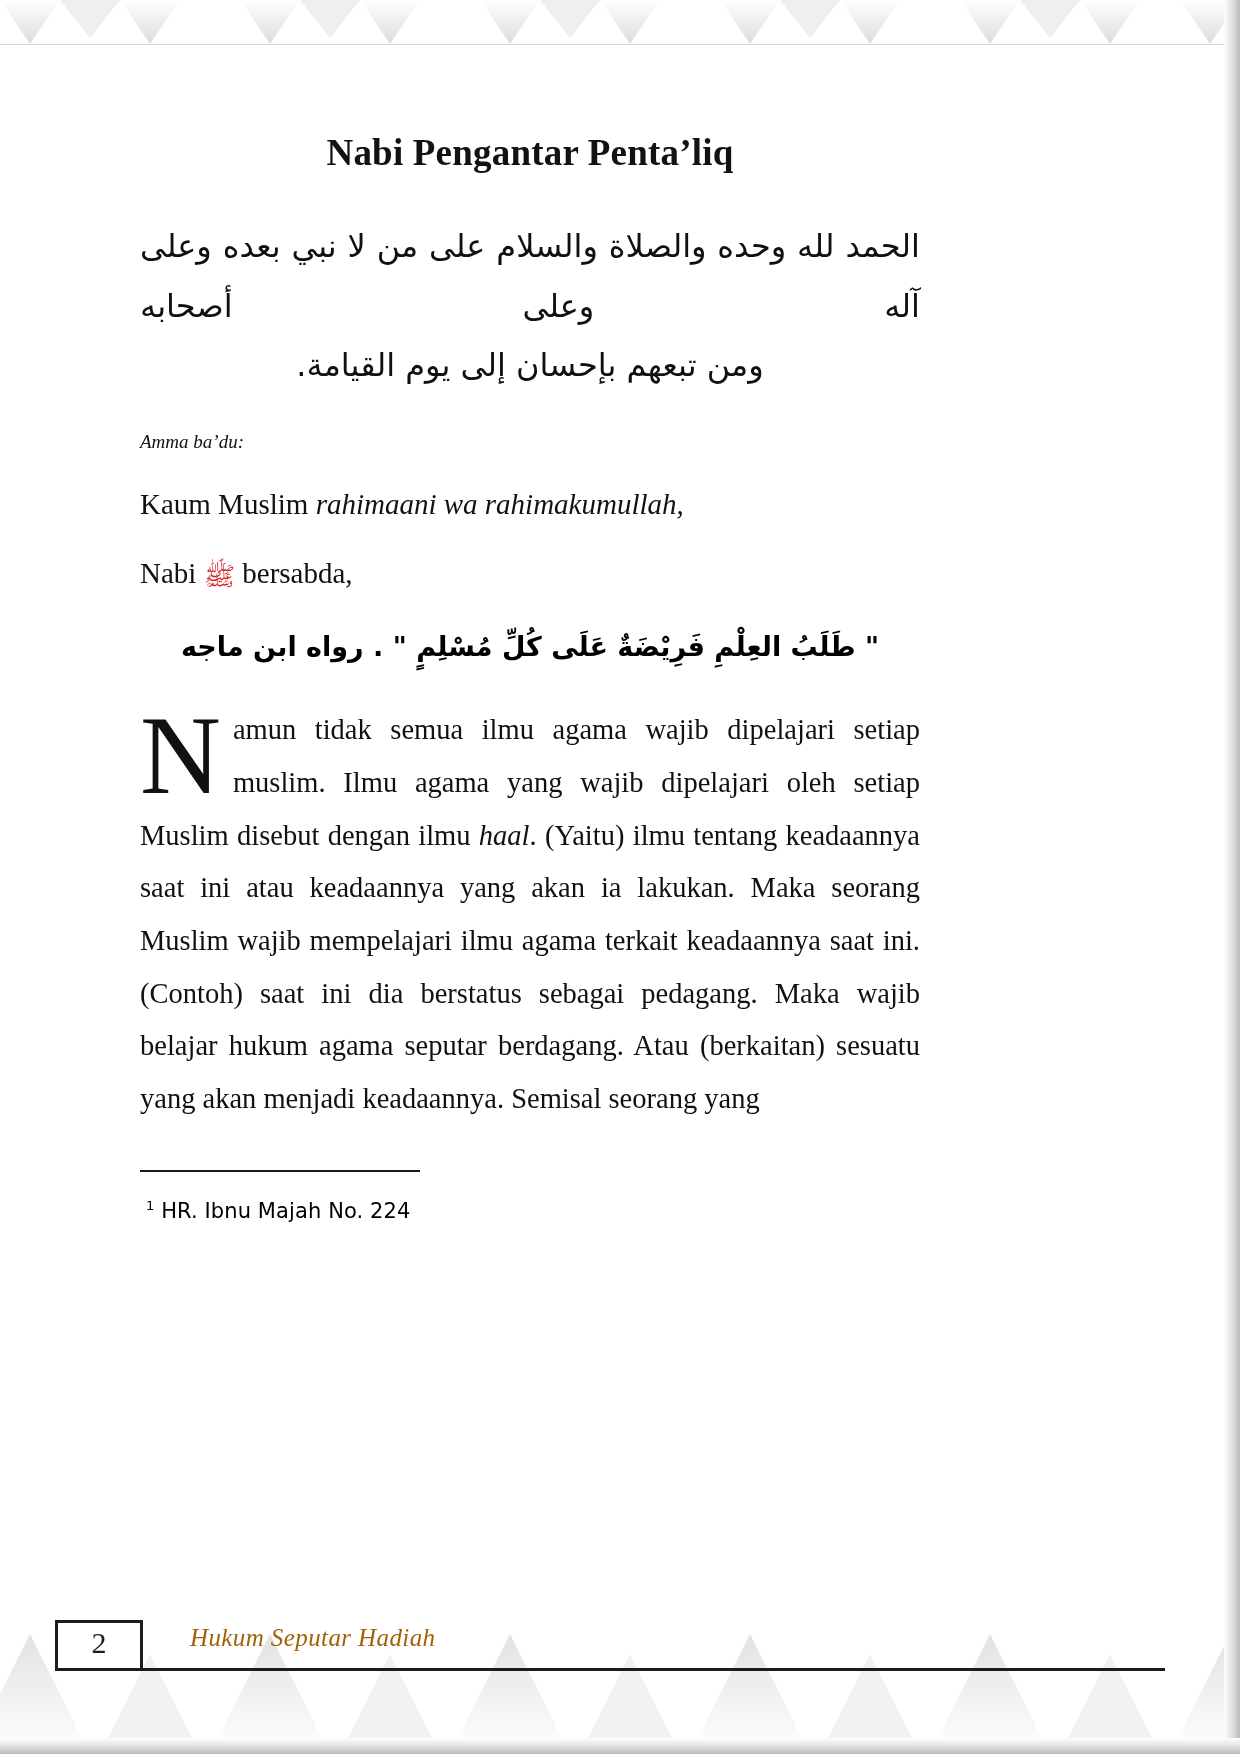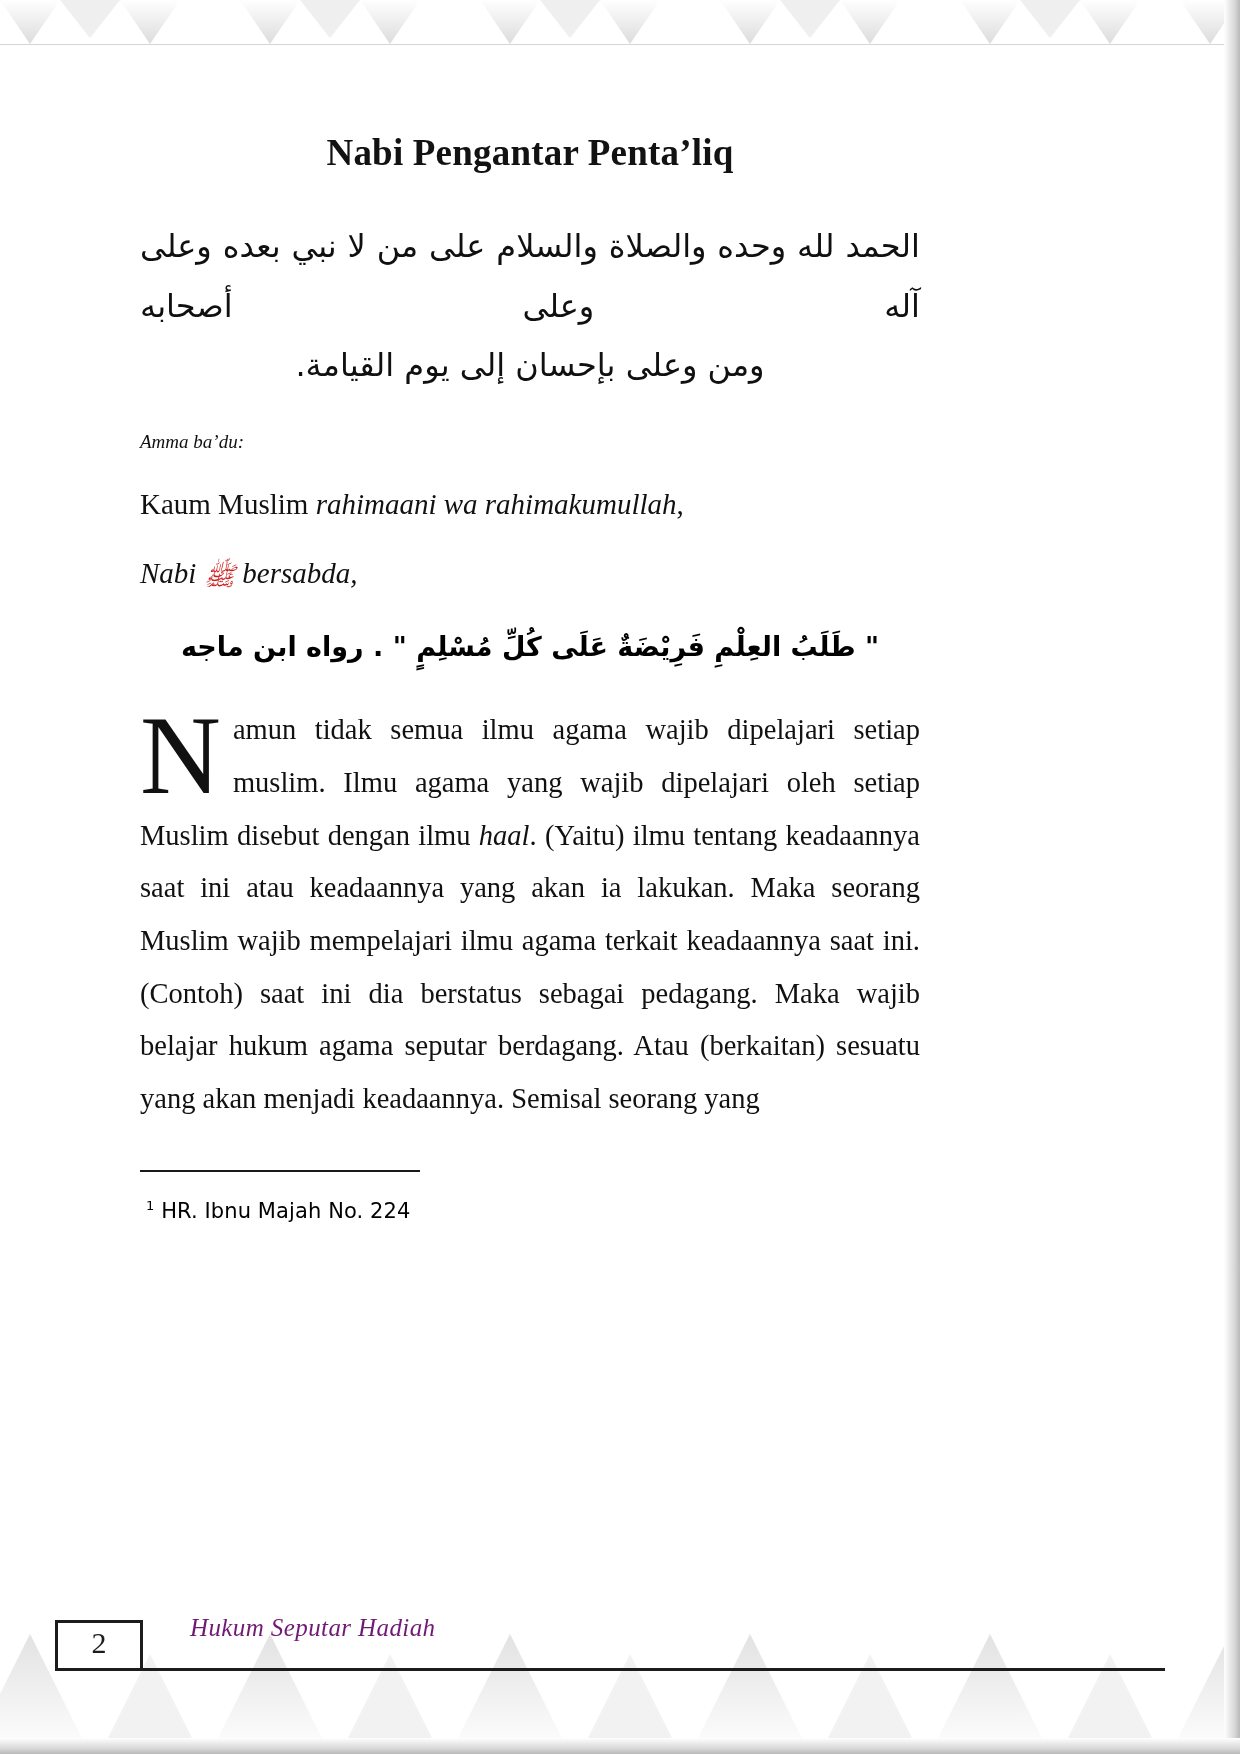--- a/index.html
+++ b/index.html
@@ -98,21 +98,20 @@
     color: #111;
     line-height: 1.35;
   }
   .greeting em { font-style: italic; }
 
   .nabi-line {
     font-size: 29px;
     margin: 30px 0 12px 0;
     color: #111;
     line-height: 1.35;
-    font-style: italic;
   }
   .saw-glyph {
     color: #cf2020;
     font-family: "DejaVu Sans", sans-serif;
     font-size: 26px;
     vertical-align: -2px;
   }
 
   .hadith {
     direction: rtl;
@@ -203,24 +202,24 @@
     top: 26px;
     width: 88px;
     text-align: center;
     font-size: 30px;
     font-family: "Liberation Serif", serif;
     color: #1c1c1c;
   }
   .footer-title {
     position: absolute;
     left: 190px;
-    top: 14px;
+    top: 24px;
     font-style: italic;
     font-size: 25px;
-    color: #701a75;
+    color: #a16207;
     letter-spacing: 0.4px;
   }
 </style>
 </head>
 <body>
 
 <div id="page-frame">
   <div class="chevron-band-top">
     <svg width="1240" height="44" viewBox="0 0 1240 44" xmlns="http://www.w3.org/2000/svg">
       <defs>
@@ -281,21 +280,21 @@
   <div class="edge-shadow-right"></div>
   <div class="edge-shadow-bottom"></div>
 </div>
 
 <div id="content">
 
   <h1 class="doc-title">Nabi Pengantar Penta’liq</h1>
 
   <div class="arabic-block">
     <span class="line1">الحمد لله وحده والصلاة والسلام على من لا نبي بعده وعلى آله وعلى أصحابه</span>
-    <span class="line2">ومن وعلى بإحسان إلى يوم القيامة.</span>
+    <span class="line2">ومن تبعهم بإحسان إلى يوم القيامة.</span>
   </div>
 
   <p class="amma">Amma ba’du:</p>
 
   <p class="greeting"><span>Kaum Muslim </span><em>rahimaani wa rahimakumullah</em><span>,</span></p>
 
   <p class="nabi-line"><span>Nabi </span><span class="saw-glyph">ﷺ</span><span> bersabda,</span></p>
 
   <p class="hadith">" طَلَبُ العِلْمِ فَرِيْضَةٌ عَلَى كُلِّ مُسْلِمٍ " . رواه ابن ماجه</p>
 

